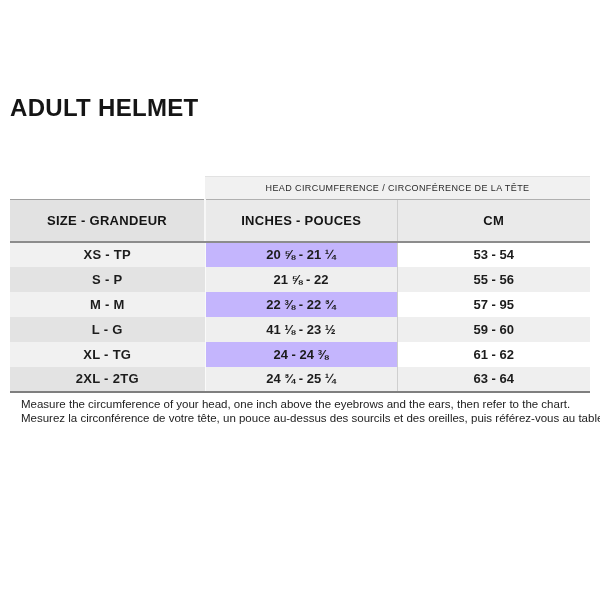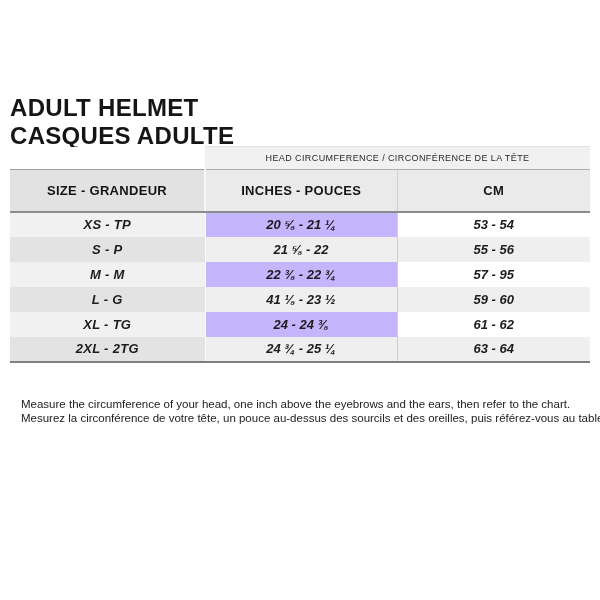--- a/index.html
+++ b/index.html
@@ -21,21 +21,21 @@
     line-height: 28px;
     font-weight: 700;
     letter-spacing: 0.3px;
     color: #151515;
   }
 
   
   table.size-table {
     position: absolute;
     left: 10px;
-    top: 146px;
+    top: 176px;
     width: 580px;
     border-collapse: collapse;
     table-layout: fixed;
   }
   col.c1 { width: 195px; }
   col.c2 { width: 192px; }
   col.c3 { width: 193px; }
 
   td, th {
     text-align: center;
@@ -65,21 +65,21 @@
     letter-spacing: 0.3px;
     color: #151515;
     border-top: 1px solid #9e9e9e;
     border-bottom: 2px solid #8c8c8c;
   }
   tr.head-row th.size-h { background: #e2e2e2; }
   tr.head-row th.inches-h { background: #eaeaea; border-left: 2px solid #f7f7f7; margin-top: 19px; }
   tr.head-row th.cm-h { background: #eaeaea; border-left: 1px solid #cfcfcf; }
 
   
-  tbody.data tr { height: 25px; font-style: italic; }
+  tbody.data tr { height: 25px; }
   tbody.data td {
     font-size: 13px;
     font-weight: 700;
     color: #1c1c1c;
   }
   tbody.data td.size-cell { background: #f1f1f1; letter-spacing: 0.3px; }
   tbody.data tr:nth-child(even) td.size-cell { background: #e3e3e3; }
   tbody.data td.inches-cell { background: #c4b5fd; border-left: 1px solid #fafafa; }
   tbody.data td.cm-cell { background: #ffffff; border-left: 1px solid #cfcfcf; }
   tbody.data tr:nth-child(even) td.inches-cell,
@@ -102,21 +102,20 @@
     white-space: nowrap;
   }
 </style>
 </head>
 <body>
 
 <div class="page">
 
   <div class="title-block">
     <div class="title-line">ADULT HELMET</div>
-    <div class="title-line">CASQUES ADULTE</div>
   </div>
 
   <table class="size-table">
     <colgroup>
         <col class="c1">
         <col class="c2">
         <col class="c3">
       </colgroup>
     <thead>
       <tr class="span-row">

